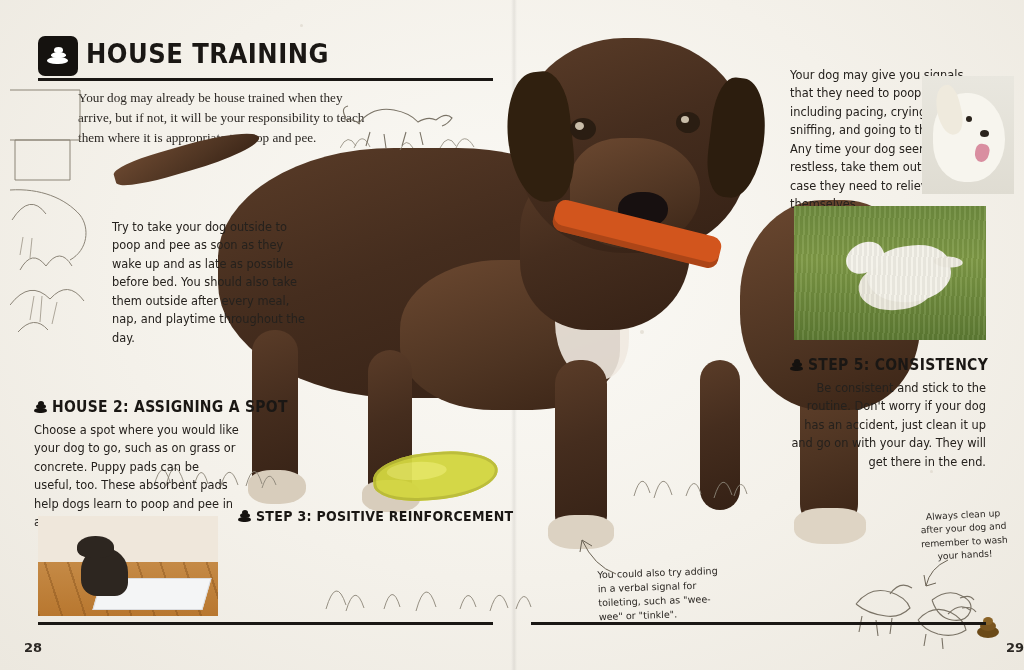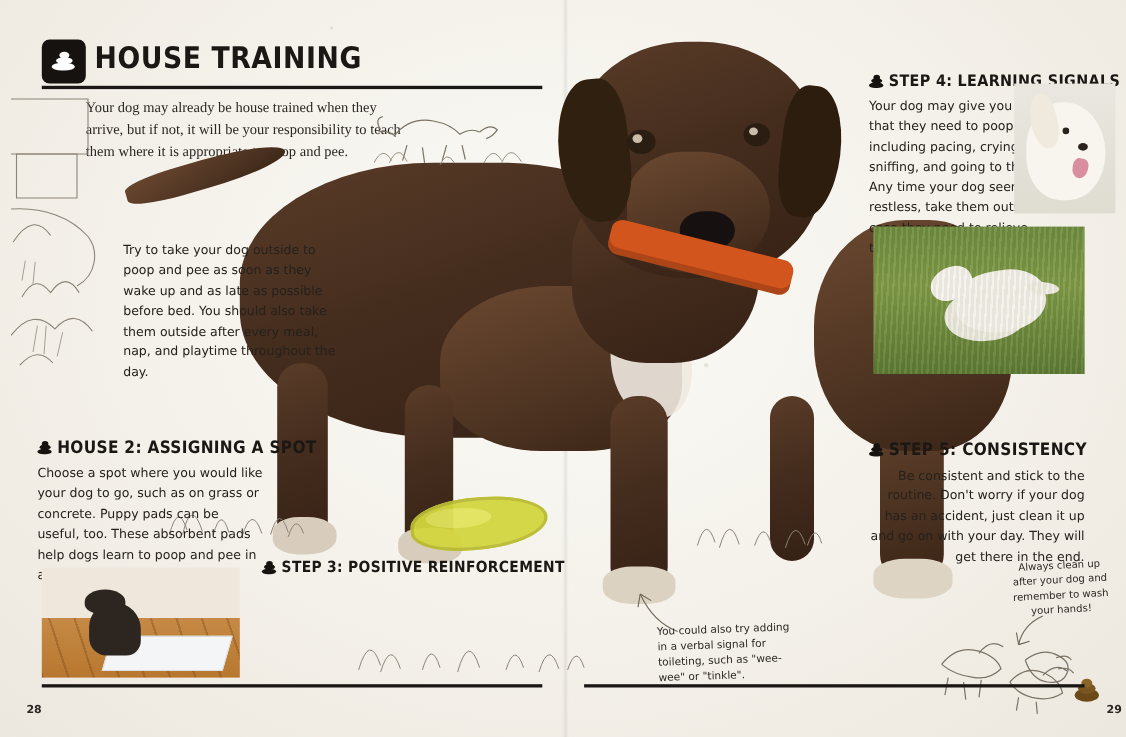--- a/index.html
+++ b/index.html
@@ -150,21 +150,21 @@
     font-family:"DejaVu Sans","Liberation Sans",sans-serif;
     font-size:9.6px;line-height:1.45;color:#2b2723;
   }
   .note.b{font-size:9.2px;}
 
   
   .foot-rule{position:absolute;left:38px;top:622px;width:455px;height:2.5px;background:#1a1714;}
   .foot-rule.r{left:531px;width:455px;}
   .pageno{
     position:absolute;font-family:"DejaVu Sans","Liberation Sans",sans-serif;
-    font-size:10px;color:#2b2723;font-weight:700;
+    font-size:13px;color:#2b2723;font-weight:700;
   }
 </style>
 </head>
 <body>
 
 <div class="page">
 
   <div class="speck" style="left:300px;top:24px;width:3px;height:3px;"></div>
   <div class="speck" style="left:640px;top:330px;width:4px;height:4px;"></div>
   <div class="speck" style="left:760px;top:360px;width:3px;height:3px;"></div>
@@ -334,45 +334,37 @@
     </div>
   </div>
 
   <div class="photo ph-room" style="left:38px;top:516px;width:180px;height:100px;">
     <div class="floor-lines"></div>
     <div class="pad"></div>
     <div class="pup"></div>
   </div>
 
   <div class="step right" style="left:790px;top:66px;width:192px;">
-    <div class="head">
-      <div class="dot">
-          <span></span>
-          <span></span>
-          <span></span>
-        </div>
-      <h2 style="font-size:14.5px;">STEP 4: LEARNING SIGNALS</h2>
-    </div>
     <p style="text-align:left;">Your dog may give you signals that they need to poop or pee, including pacing, crying, circling, sniffing, and going to the door. Any time your dog seems restless, take them outside in case they need to relieve themselves.</p>
   </div>
 
   <div class="photo ph-white-dog" style="left:922px;top:76px;width:92px;height:118px;">
     <div class="body"></div>
     <div class="ear"></div>
     <div class="eye"></div>
     <div class="nose"></div>
     <div class="tongue"></div>
   </div>
 
   <div class="photo ph-grass" style="left:794px;top:206px;width:192px;height:134px;">
     <div class="terrier"></div>
   </div>
 
   <div class="step right" style="left:790px;top:356px;width:196px;">
-    <div class="head" style="justify-content:flex-start;margin-top:44px;">
+    <div class="head" style="justify-content:flex-start;">
       <div class="dot">
           <span></span>
           <span></span>
           <span></span>
         </div>
       <h2>STEP 5: CONSISTENCY</h2>
     </div>
     <p>Be consistent and stick to the routine. Don't worry if your dog has an accident, just clean it up and go on with your day. They will get there in the end.</p>
   </div>
 

